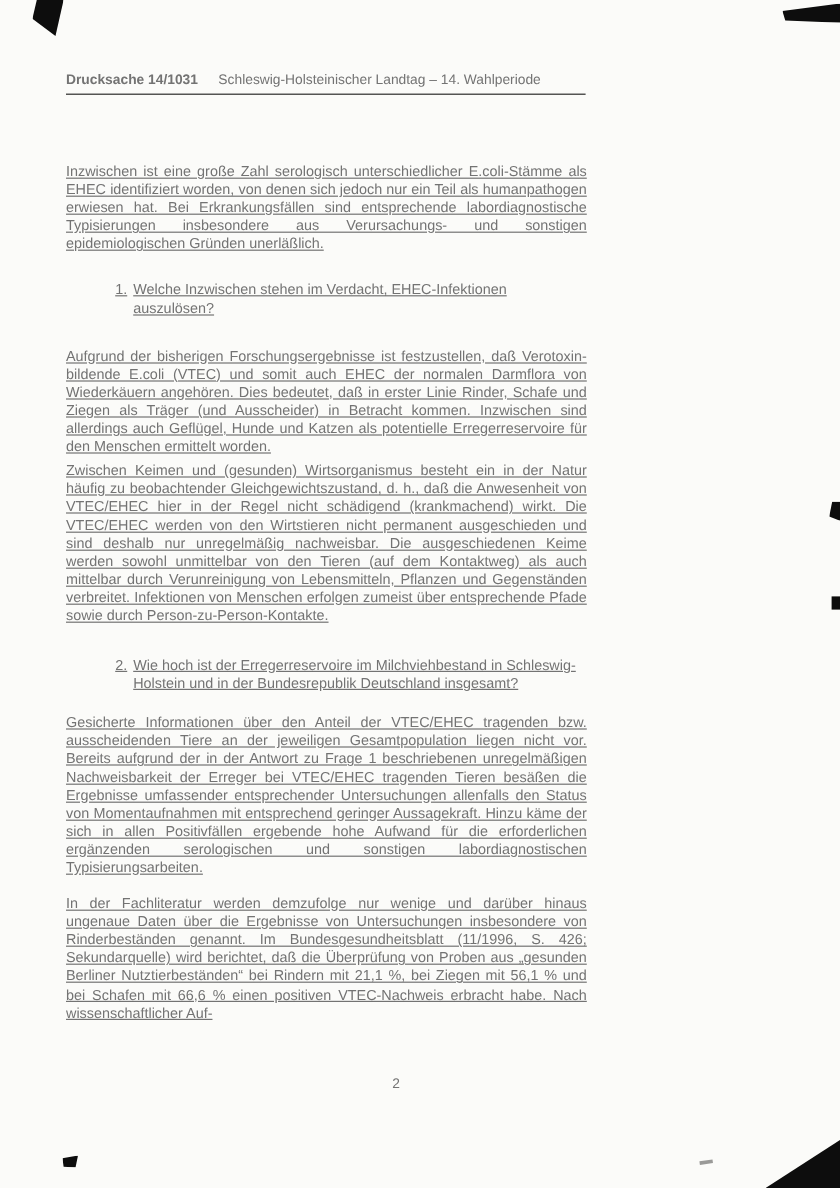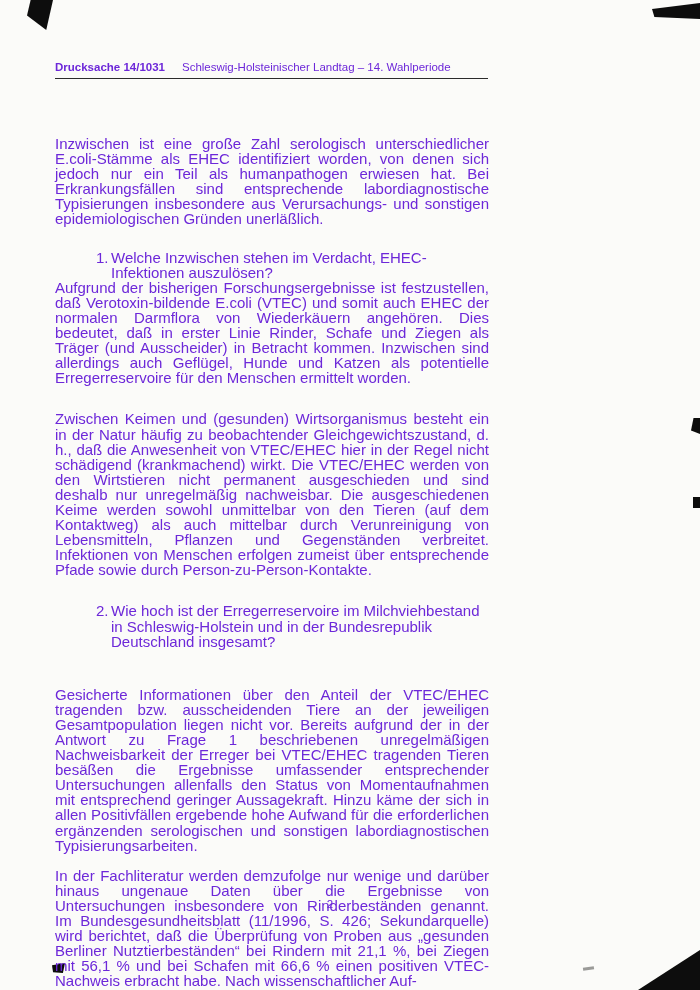--- a/index.html
+++ b/index.html
@@ -4,21 +4,21 @@
 <style>
   * { margin: 0; padding: 0; box-sizing: border-box; }
   html, body { background: #e9e9e9; }
   .page {
     position: relative;
     width: 700px;
     height: 990px;
     margin: 0 auto;
     background: #fbfbf9;
     font-family: "Liberation Sans", sans-serif;
-    color: #6d28d9;
+    color: #737373;
     overflow: hidden;
   }
 
   
   .doc-header {
     position: absolute;
     top: 61px;
     left: 55px;
     width: 433px;
     font-size: 11.5px;
@@ -33,39 +33,40 @@
     width: 433px;
     border-top: 1.6px solid #2b2b2b;
   }
 
   
   .doc-body {
     position: absolute;
     top: 136px;
     left: 55px;
     width: 434px;
-    font-size: 15px;
+    font-size: 12px;
     line-height: 15.1px;
     text-align: justify;
     hyphens: auto;
+    text-decoration: underline;
   }
   .para { margin: 0; }
   .question {
     display: flex;
     margin-left: 41px;
     text-align: left;
   }
   .q-num { flex: none; width: 15px; }
   .q-text { flex: 1; }
 
   .m-q1 { margin-top: 23px; }
-  .m-p2 { }
-  .m-p3 { margin-top: 26px; }
+  .m-p2 { margin-top: 25px; }
+  .m-p3 { margin-top: 5px; }
   .m-q2 { margin-top: 26px; }
-  .m-p4 { margin-top: 38px; }
+  .m-p4 { margin-top: 18px; }
   .m-p5 { margin-top: 15px; }
 
   
   .page-number {
     position: absolute;
     top: 898px;
     left: 0;
     width: 660px;
     text-align: center;
     font-size: 11.5px;

